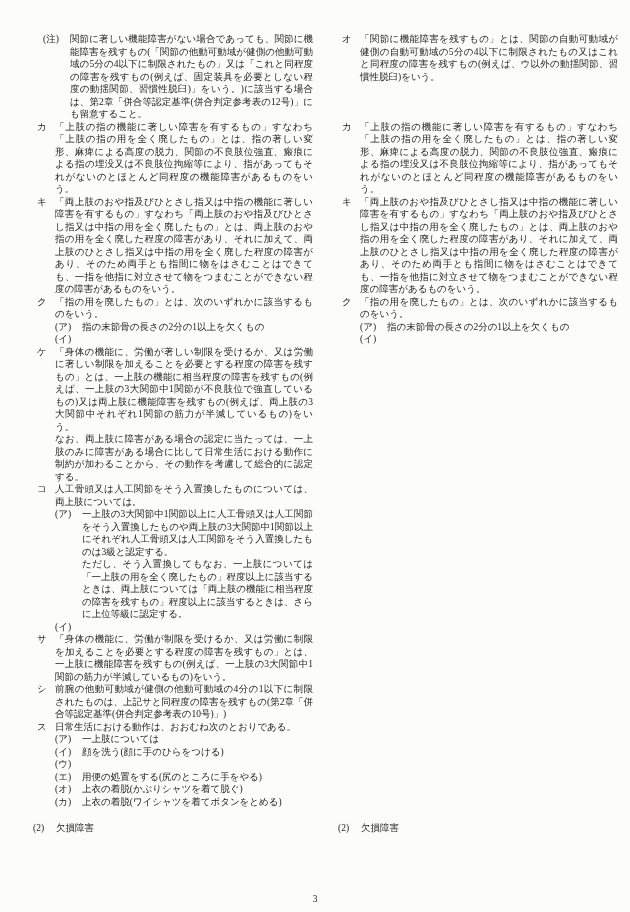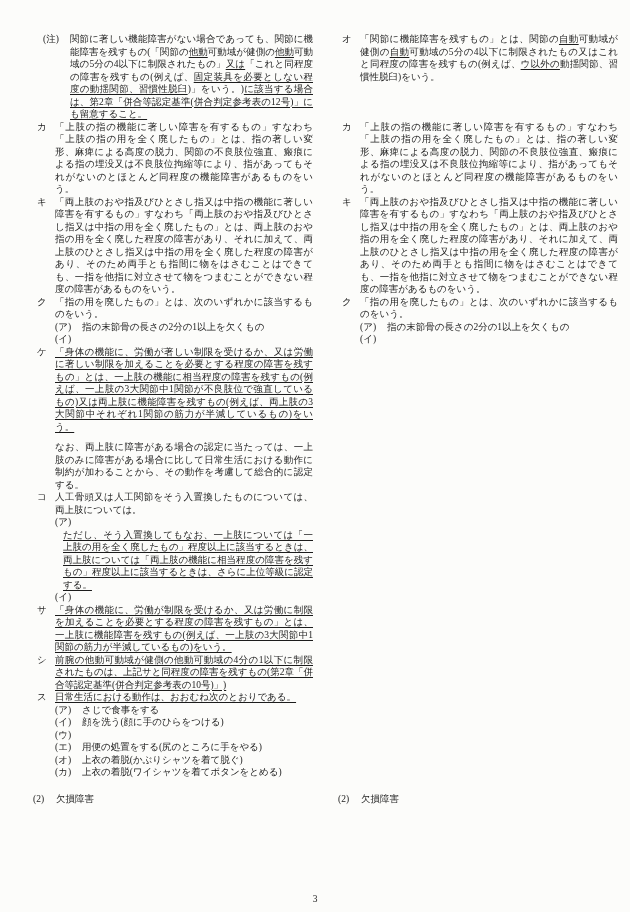--- a/index.html
+++ b/index.html
@@ -17,24 +17,24 @@
   .row.footer { margin-top:14px; }
 
   .para { display:flex; }
   .plabel { flex:0 0 auto; }
   .ptext { flex:1 1 auto; min-width:0; text-align:justify; }
 
   .l0   { margin-left:0; }   .l0 .plabel  { width:23px; }
   .l1   { margin-left:4px; } .l1 .plabel  { width:18px; }
   .note { margin-left:10px; }.note .plabel{ width:27px; }
   .l2   { margin-left:22px; }.l2 .plabel  { width:27px; }
-  .c1   { margin-left:22px;margin-top:8px; }
-  .c2   { margin-left:30px; }
+  .c1   { margin-left:22px; }
+  .c2   { margin-left:49px; }
 
-  .u { text-decoration:underline; text-decoration-thickness:1px; text-underline-offset:2px; }
+  .u { text-decoration-thickness:1px; text-underline-offset:2px; }
 
   .pageno {
     position:absolute; bottom:7px; left:0; right:0;
     text-align:center; font-size:9.5px;
   }
 </style>
 </head>
 <body>
 
 <div class="page">
@@ -117,20 +117,21 @@
           </div>
           <div class="para c1">
             <span class="ptext"><span>なお、両上肢に障害がある場合の認定に当たっては、一上肢のみに障害がある場合に比して日常生活における動作に制約が加わることから、その動作を考慮して総合的に認定する。</span></span>
           </div>
           <div class="para l1">
             <span class="plabel">コ</span>
             <span class="ptext"><span>人工骨頭又は人工関節をそう入置換したものについては、両上肢については。</span></span>
           </div>
           <div class="para l2">
             <span class="plabel">(ア)</span>
+            <span class="ptext"><span>一上肢の3大関節</span><span class="u">中1関節以上</span><span>に人工骨頭又は人工関節をそう入置換したもの</span><span class="u">や両上肢の3大関節中1関節以上にそれぞれ人工骨頭又は人工関節をそう入置換したものは3級と認定する。</span></span>
           </div>
           <div class="para c2">
             <span class="ptext"><span class="u">ただし、そう入置換してもなお、一上肢については「一上肢の用を全く廃したもの」程度以上に該当するときは、両上肢については「両上肢の機能に相当程度の障害を残すもの」程度以上に該当するときは、さらに上位等級に認定する。</span></span>
           </div>
           <div class="para l2">
             <span class="plabel">(イ)</span>
           </div>
           <div class="para l1">
             <span class="plabel">サ</span>
             <span class="ptext"><span class="u">「身体の機能に、労働が制限を受けるか、又は労働に制限を加えることを必要とする程度の障害を残すもの」とは、一上肢に機能障害を残すもの(例えば、一上肢の3大関節中1関節の筋力が半減しているもの)をいう。</span></span>
@@ -138,21 +139,21 @@
           <div class="para l1">
             <span class="plabel">シ</span>
             <span class="ptext"><span class="u">前腕の他動可動域が健側の他動可動域の4分の1以下に制限されたものは、上記サと同程度の障害を残すもの(第2章「併合等認定基準(併合判定参考表の10号)」)</span></span>
           </div>
           <div class="para l1">
             <span class="plabel">ス</span>
             <span class="ptext"><span class="u">日常生活における動作は、おおむね次のとおりである。</span></span>
           </div>
           <div class="para l2">
             <span class="plabel">(ア)</span>
-            <span class="ptext"><span>さじで食事をする</span></span>
+            <span class="ptext"><span>一上肢については</span></span>
           </div>
           <div class="para l2">
             <span class="plabel">(イ)</span>
             <span class="ptext"><span>顔を洗う(顔に手のひらをつける)</span></span>
           </div>
           <div class="para l2">
             <span class="plabel">(ウ)</span>
           </div>
           <div class="para l2">
             <span class="plabel">(エ)</span>

